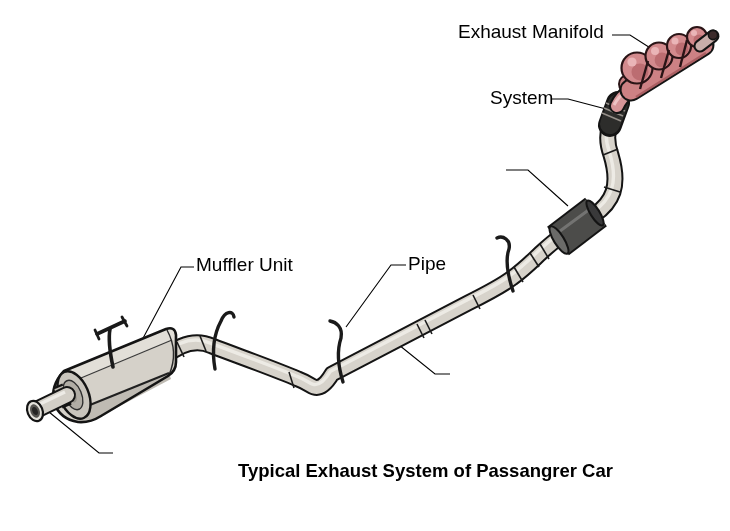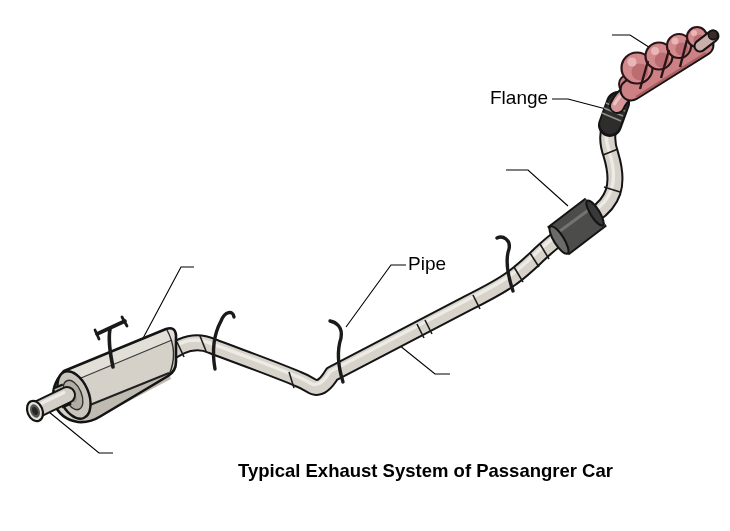--- a/index.html
+++ b/index.html
@@ -148,17 +148,19 @@
       <path d="M 95,330 L 99,339" stroke-width="2.8"></path>
       <path d="M 122,317 L 127,326" stroke-width="2.8"></path>
     </g>
     <path d="M 215,369 C 212,352 214,334 221,321 C 225,311 233,310 234,317" stroke-width="3.4"></path>
     <path d="M 343,382 C 338,366 337,350 341,338 C 343,327 336,322 330,321" stroke-width="3.4"></path>
     <path d="M 513,291 C 508,276 505,260 509,249 C 511,240 503,235 497,238" stroke-width="3.4"></path>
   </g>
 
 </svg>
 
-<div class="lbl" style="left:490px;top:87px">Flange</div>
+<div class="lbl" style="left:458px;top:21px">Exhaust Manifold</div>
+<div class="lbl" style="left:490px;top:87px">System</div>
+<div class="lbl" style="left:196px;top:254px">Muffler Unit</div>
 <div class="lbl" style="left:408px;top:253px">Pipe</div>
 <div class="caption" style="left:238px;top:460px">Typical Exhaust System of Passangrer Car</div>
 
 </div>
 
 </body></html>

